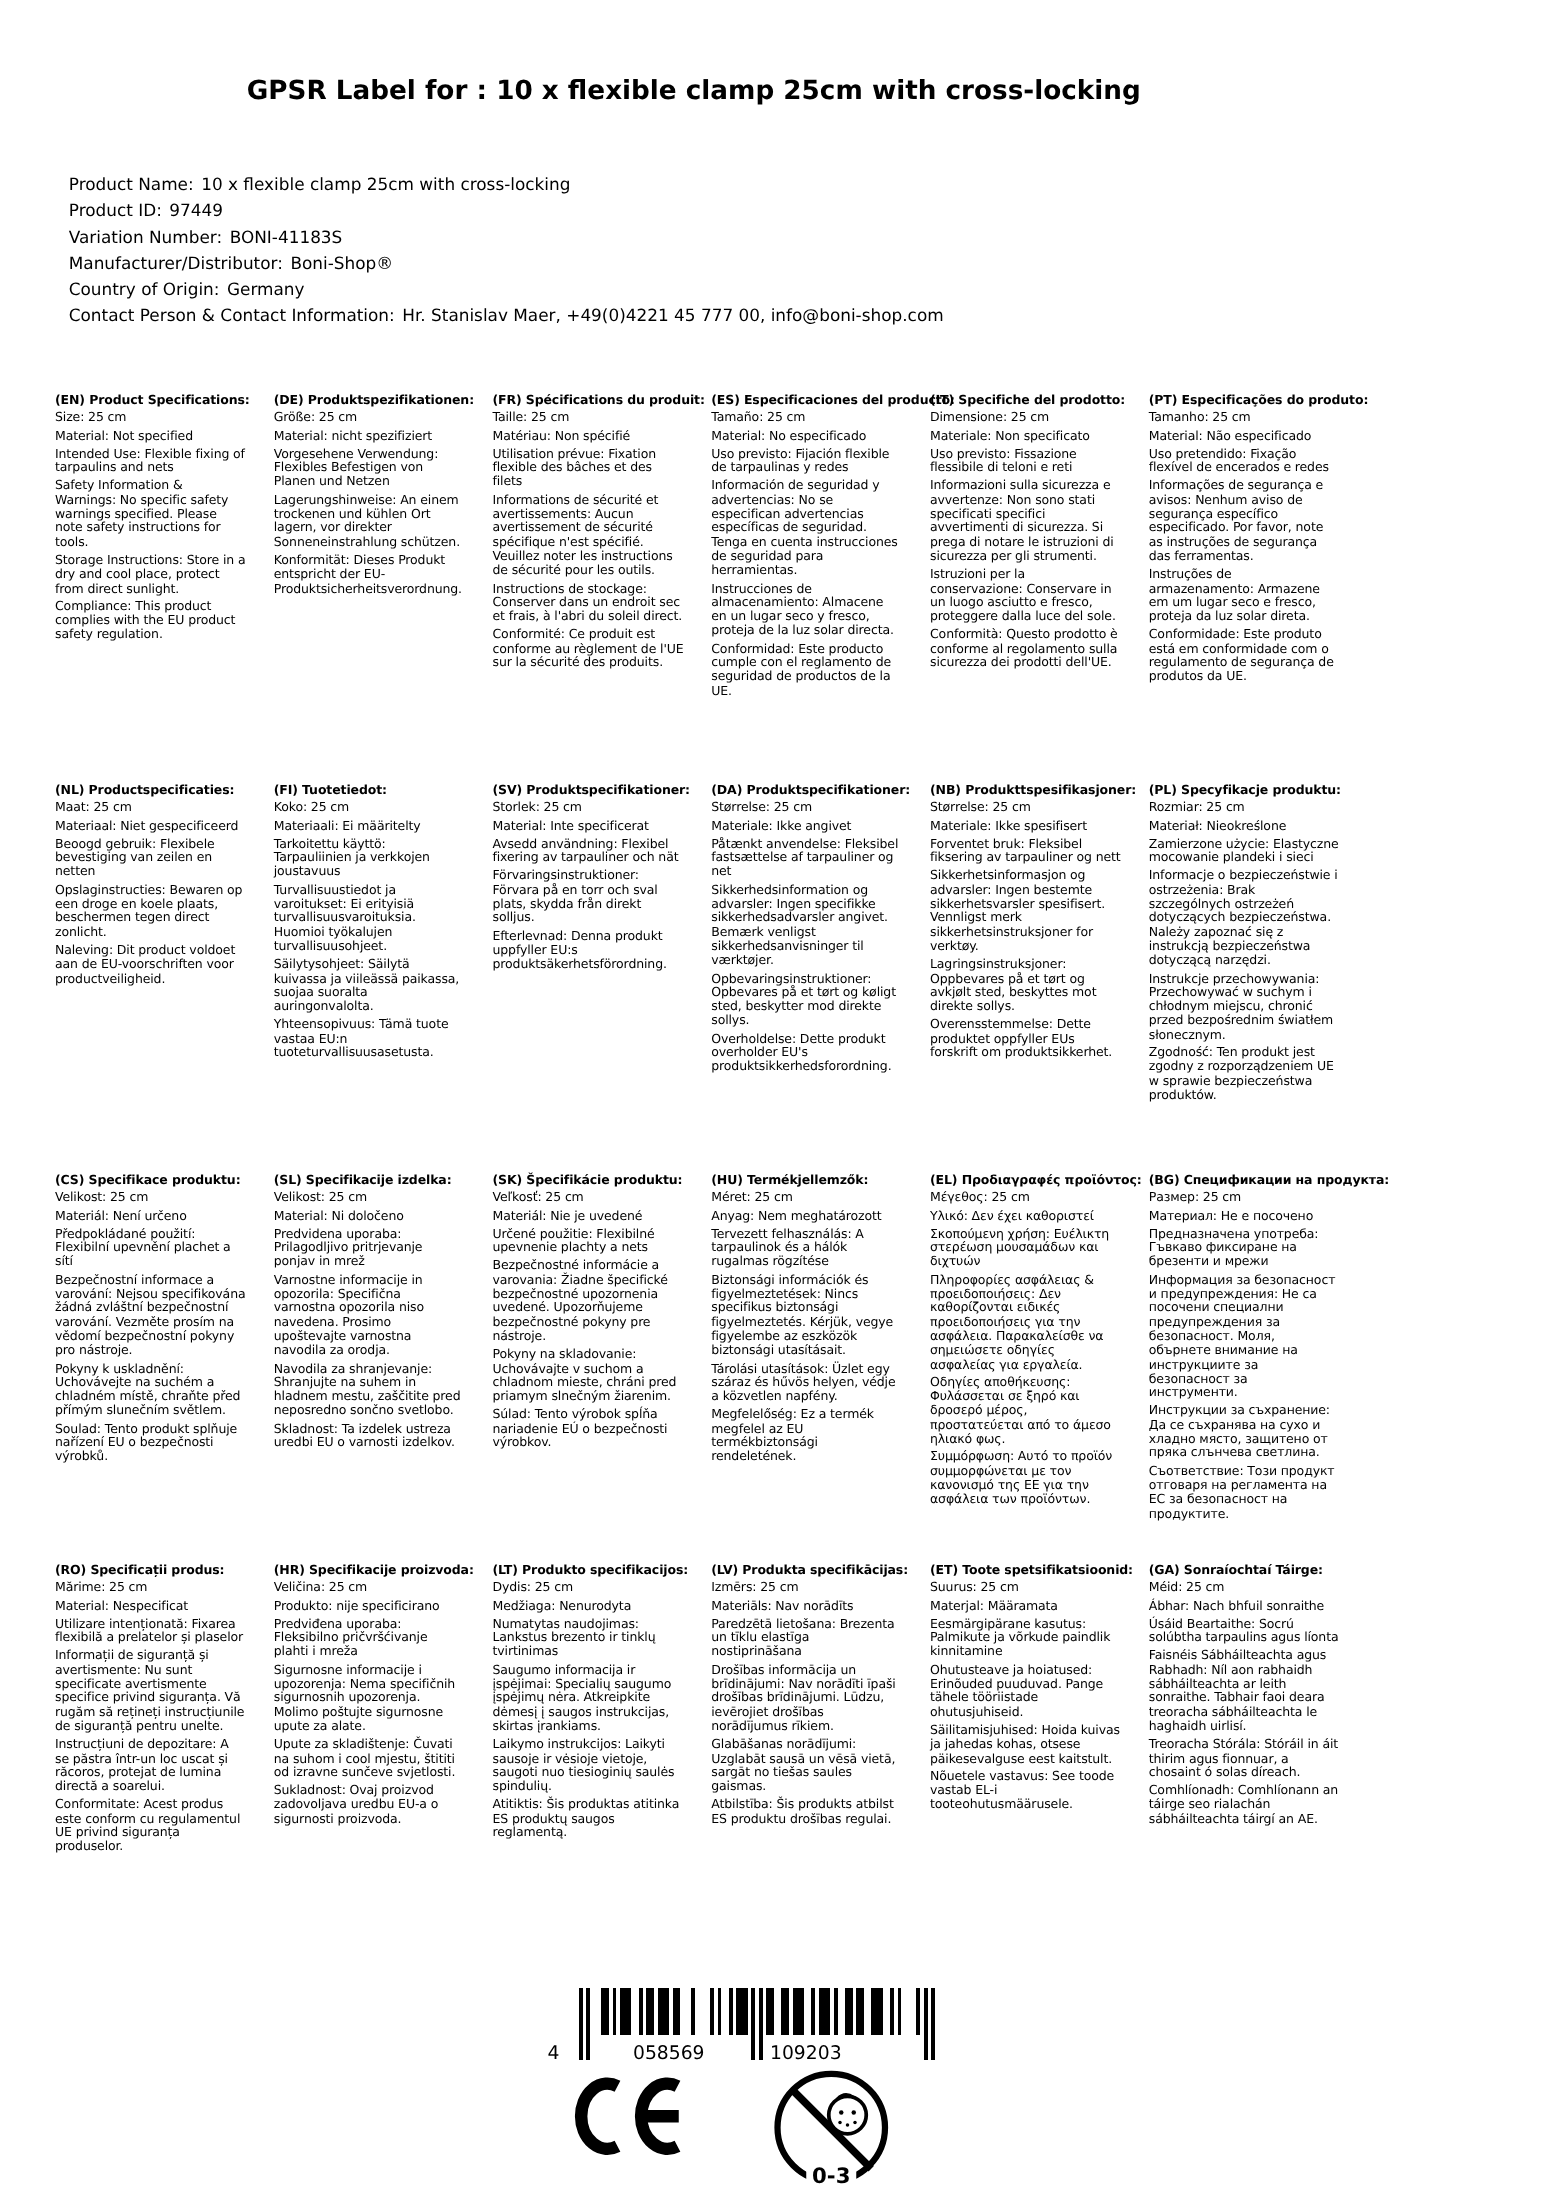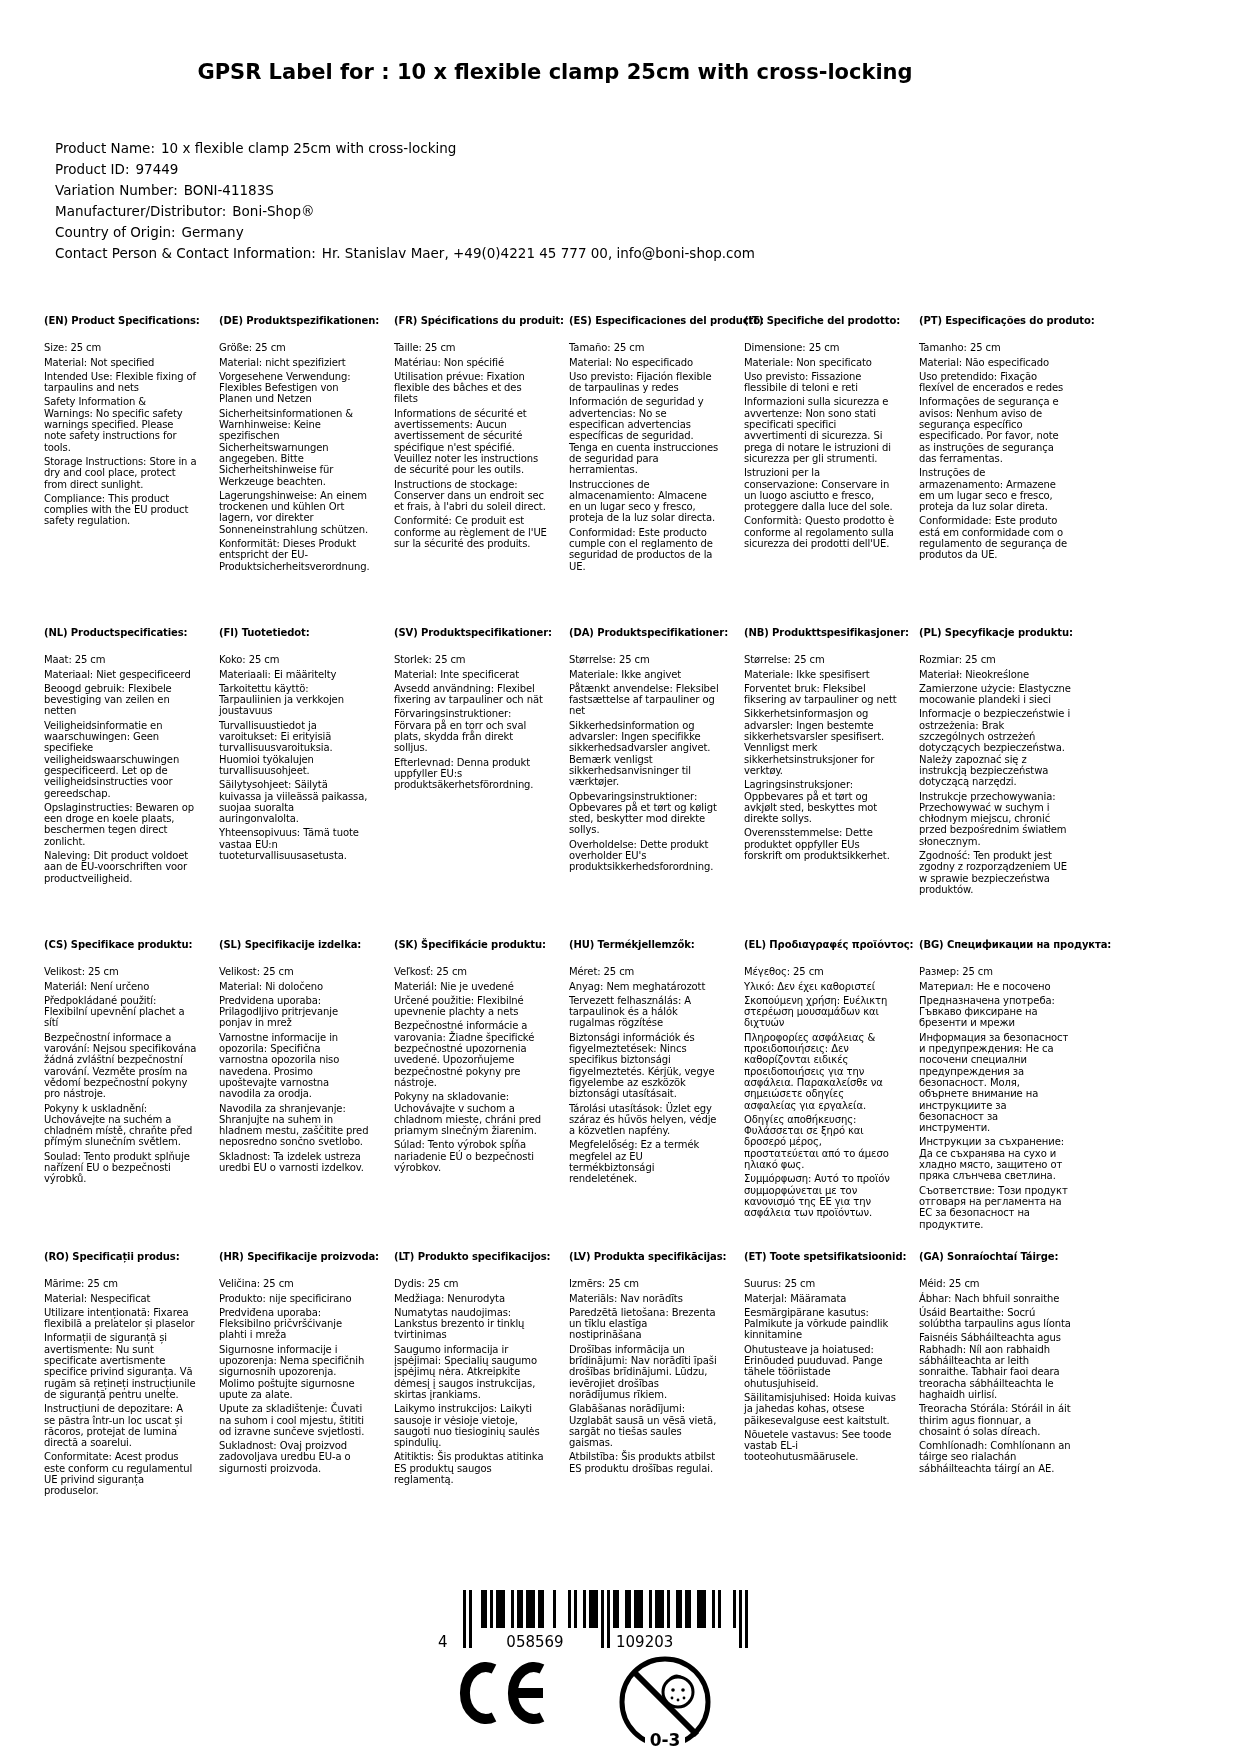--- a/index.html
+++ b/index.html
@@ -15,21 +15,21 @@
   .info-line { height:21px; line-height:21px; white-space:nowrap; }
   .info-label { font-weight:normal; }
   .info-value { margin-left:6px; }
   .spec-grid {
     position:absolute; left:44px; top:315px;
     display:grid; grid-template-columns:repeat(6,175px); grid-template-rows:repeat(4,312px);
   }
   .spec-block { width:153px; font-size:10px; line-height:11.3px; letter-spacing:-0.1px; }
   .spec-heading { font-weight:bold; white-space:nowrap; font-size:10px; }
   .spec-line { margin:3px 0 0 0; overflow-wrap:break-word; }
-  .spec-heading + .spec-line { margin-top:16px; }
+  .spec-heading + .spec-line { margin-top:3px; }
   .barcode { position:absolute; left:430px; top:1590px; width:330px; height:64px; }
   .barcode svg { position:absolute; left:33px; top:0; }
   .bc-prefix { position:absolute; left:8px;  top:43px; font-size:15px; }
   .bc-g1 { position:absolute; left:45px;  top:43px; width:120px; text-align:center; font-size:15px; }
   .bc-g2 { position:absolute; left:186px; top:43px; width:120px; text-align:left; font-size:15px; }
   .ce-mark  { position:absolute; left:455px; top:1661px; }
   .age-mark { position:absolute; left:616px; top:1653px; }
   .age-label { font:bold 17px "DejaVu Sans", sans-serif; }
 </style>
 </head>
@@ -54,21 +54,20 @@
       <p class="spec-line">Intended Use: Flexible fixing of tarpaulins and nets</p>
       <p class="spec-line">Safety Information &amp; Warnings: No specific safety warnings specified. Please note safety instructions for tools.</p>
       <p class="spec-line">Storage Instructions: Store in a dry and cool place, protect from direct sunlight.</p>
       <p class="spec-line">Compliance: This product complies with the EU product safety regulation.</p>
     </div>
     <div class="spec-block">
       <div class="spec-heading">(DE) Produktspezifikationen:</div>
       <p class="spec-line">Größe: 25 cm</p>
       <p class="spec-line">Material: nicht spezifiziert</p>
       <p class="spec-line">Vorgesehene Verwendung: Flexibles Befestigen von Planen und Netzen</p>
-      <p class="spec-line">Sicherheitsinformationen &amp; Warnhinweise: Keine spezifischen Sicherheitswarnungen angegeben. Bitte Sicherheitshinweise für Werkzeuge beachten.</p>
       <p class="spec-line">Lagerungshinweise: An einem trockenen und kühlen Ort lagern, vor direkter Sonneneinstrahlung schützen.</p>
       <p class="spec-line">Konformität: Dieses Produkt entspricht der EU-Produktsicherheitsverordnung.</p>
     </div>
     <div class="spec-block">
       <div class="spec-heading">(FR) Spécifications du produit:</div>
       <p class="spec-line">Taille: 25 cm</p>
       <p class="spec-line">Matériau: Non spécifié</p>
       <p class="spec-line">Utilisation prévue: Fixation flexible des bâches et des filets</p>
       <p class="spec-line">Informations de sécurité et avertissements: Aucun avertissement de sécurité spécifique n'est spécifié. Veuillez noter les instructions de sécurité pour les outils.</p>
       <p class="spec-line">Instructions de stockage: Conserver dans un endroit sec et frais, à l'abri du soleil direct.</p>
@@ -99,21 +98,20 @@
       <p class="spec-line">Uso pretendido: Fixação flexível de encerados e redes</p>
       <p class="spec-line">Informações de segurança e avisos: Nenhum aviso de segurança específico especificado. Por favor, note as instruções de segurança das ferramentas.</p>
       <p class="spec-line">Instruções de armazenamento: Armazene em um lugar seco e fresco, proteja da luz solar direta.</p>
       <p class="spec-line">Conformidade: Este produto está em conformidade com o regulamento de segurança de produtos da UE.</p>
     </div>
     <div class="spec-block">
       <div class="spec-heading">(NL) Productspecificaties:</div>
       <p class="spec-line">Maat: 25 cm</p>
       <p class="spec-line">Materiaal: Niet gespecificeerd</p>
       <p class="spec-line">Beoogd gebruik: Flexibele bevestiging van zeilen en netten</p>
-      <p class="spec-line">Veiligheidsinformatie en waarschuwingen: Geen specifieke veiligheidswaarschuwingen gespecificeerd. Let op de veiligheidsinstructies voor gereedschap.</p>
       <p class="spec-line">Opslaginstructies: Bewaren op een droge en koele plaats, beschermen tegen direct zonlicht.</p>
       <p class="spec-line">Naleving: Dit product voldoet aan de EU-voorschriften voor productveiligheid.</p>
     </div>
     <div class="spec-block">
       <div class="spec-heading">(FI) Tuotetiedot:</div>
       <p class="spec-line">Koko: 25 cm</p>
       <p class="spec-line">Materiaali: Ei määritelty</p>
       <p class="spec-line">Tarkoitettu käyttö: Tarpauliinien ja verkkojen joustavuus</p>
       <p class="spec-line">Turvallisuustiedot ja varoitukset: Ei erityisiä turvallisuusvaroituksia. Huomioi työkalujen turvallisuusohjeet.</p>
       <p class="spec-line">Säilytysohjeet: Säilytä kuivassa ja viileässä paikassa, suojaa suoralta auringonvalolta.</p>

